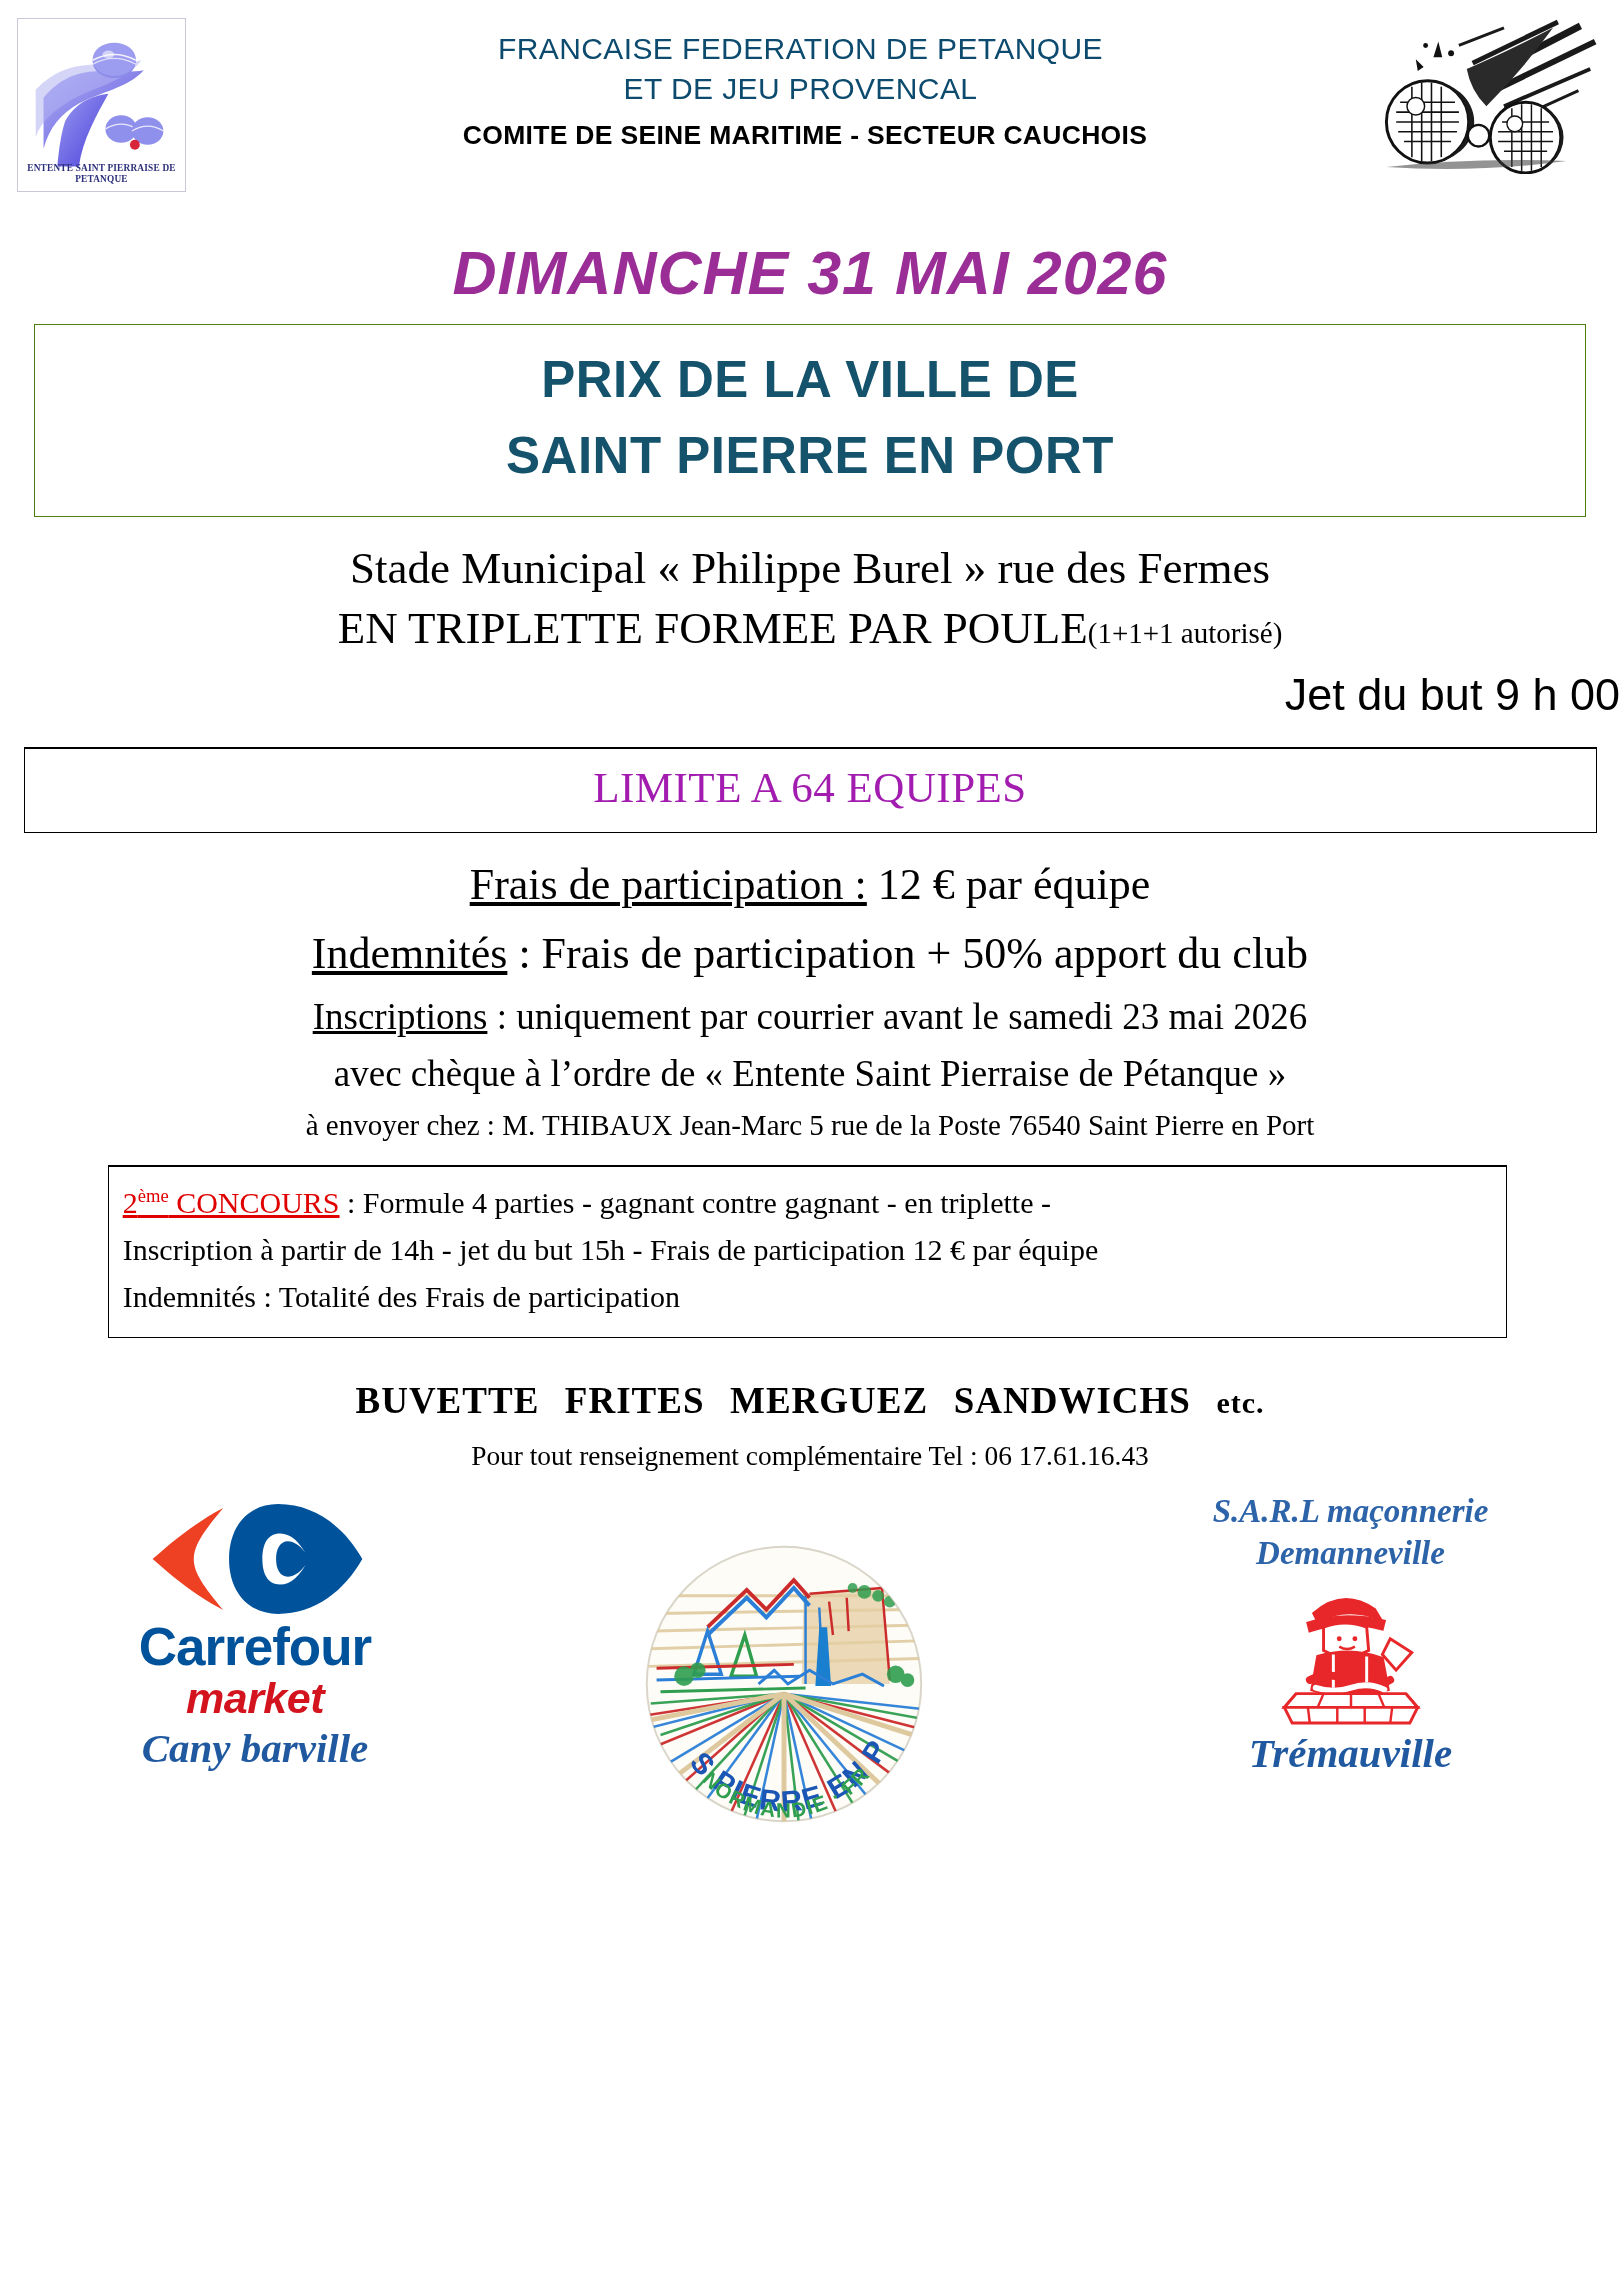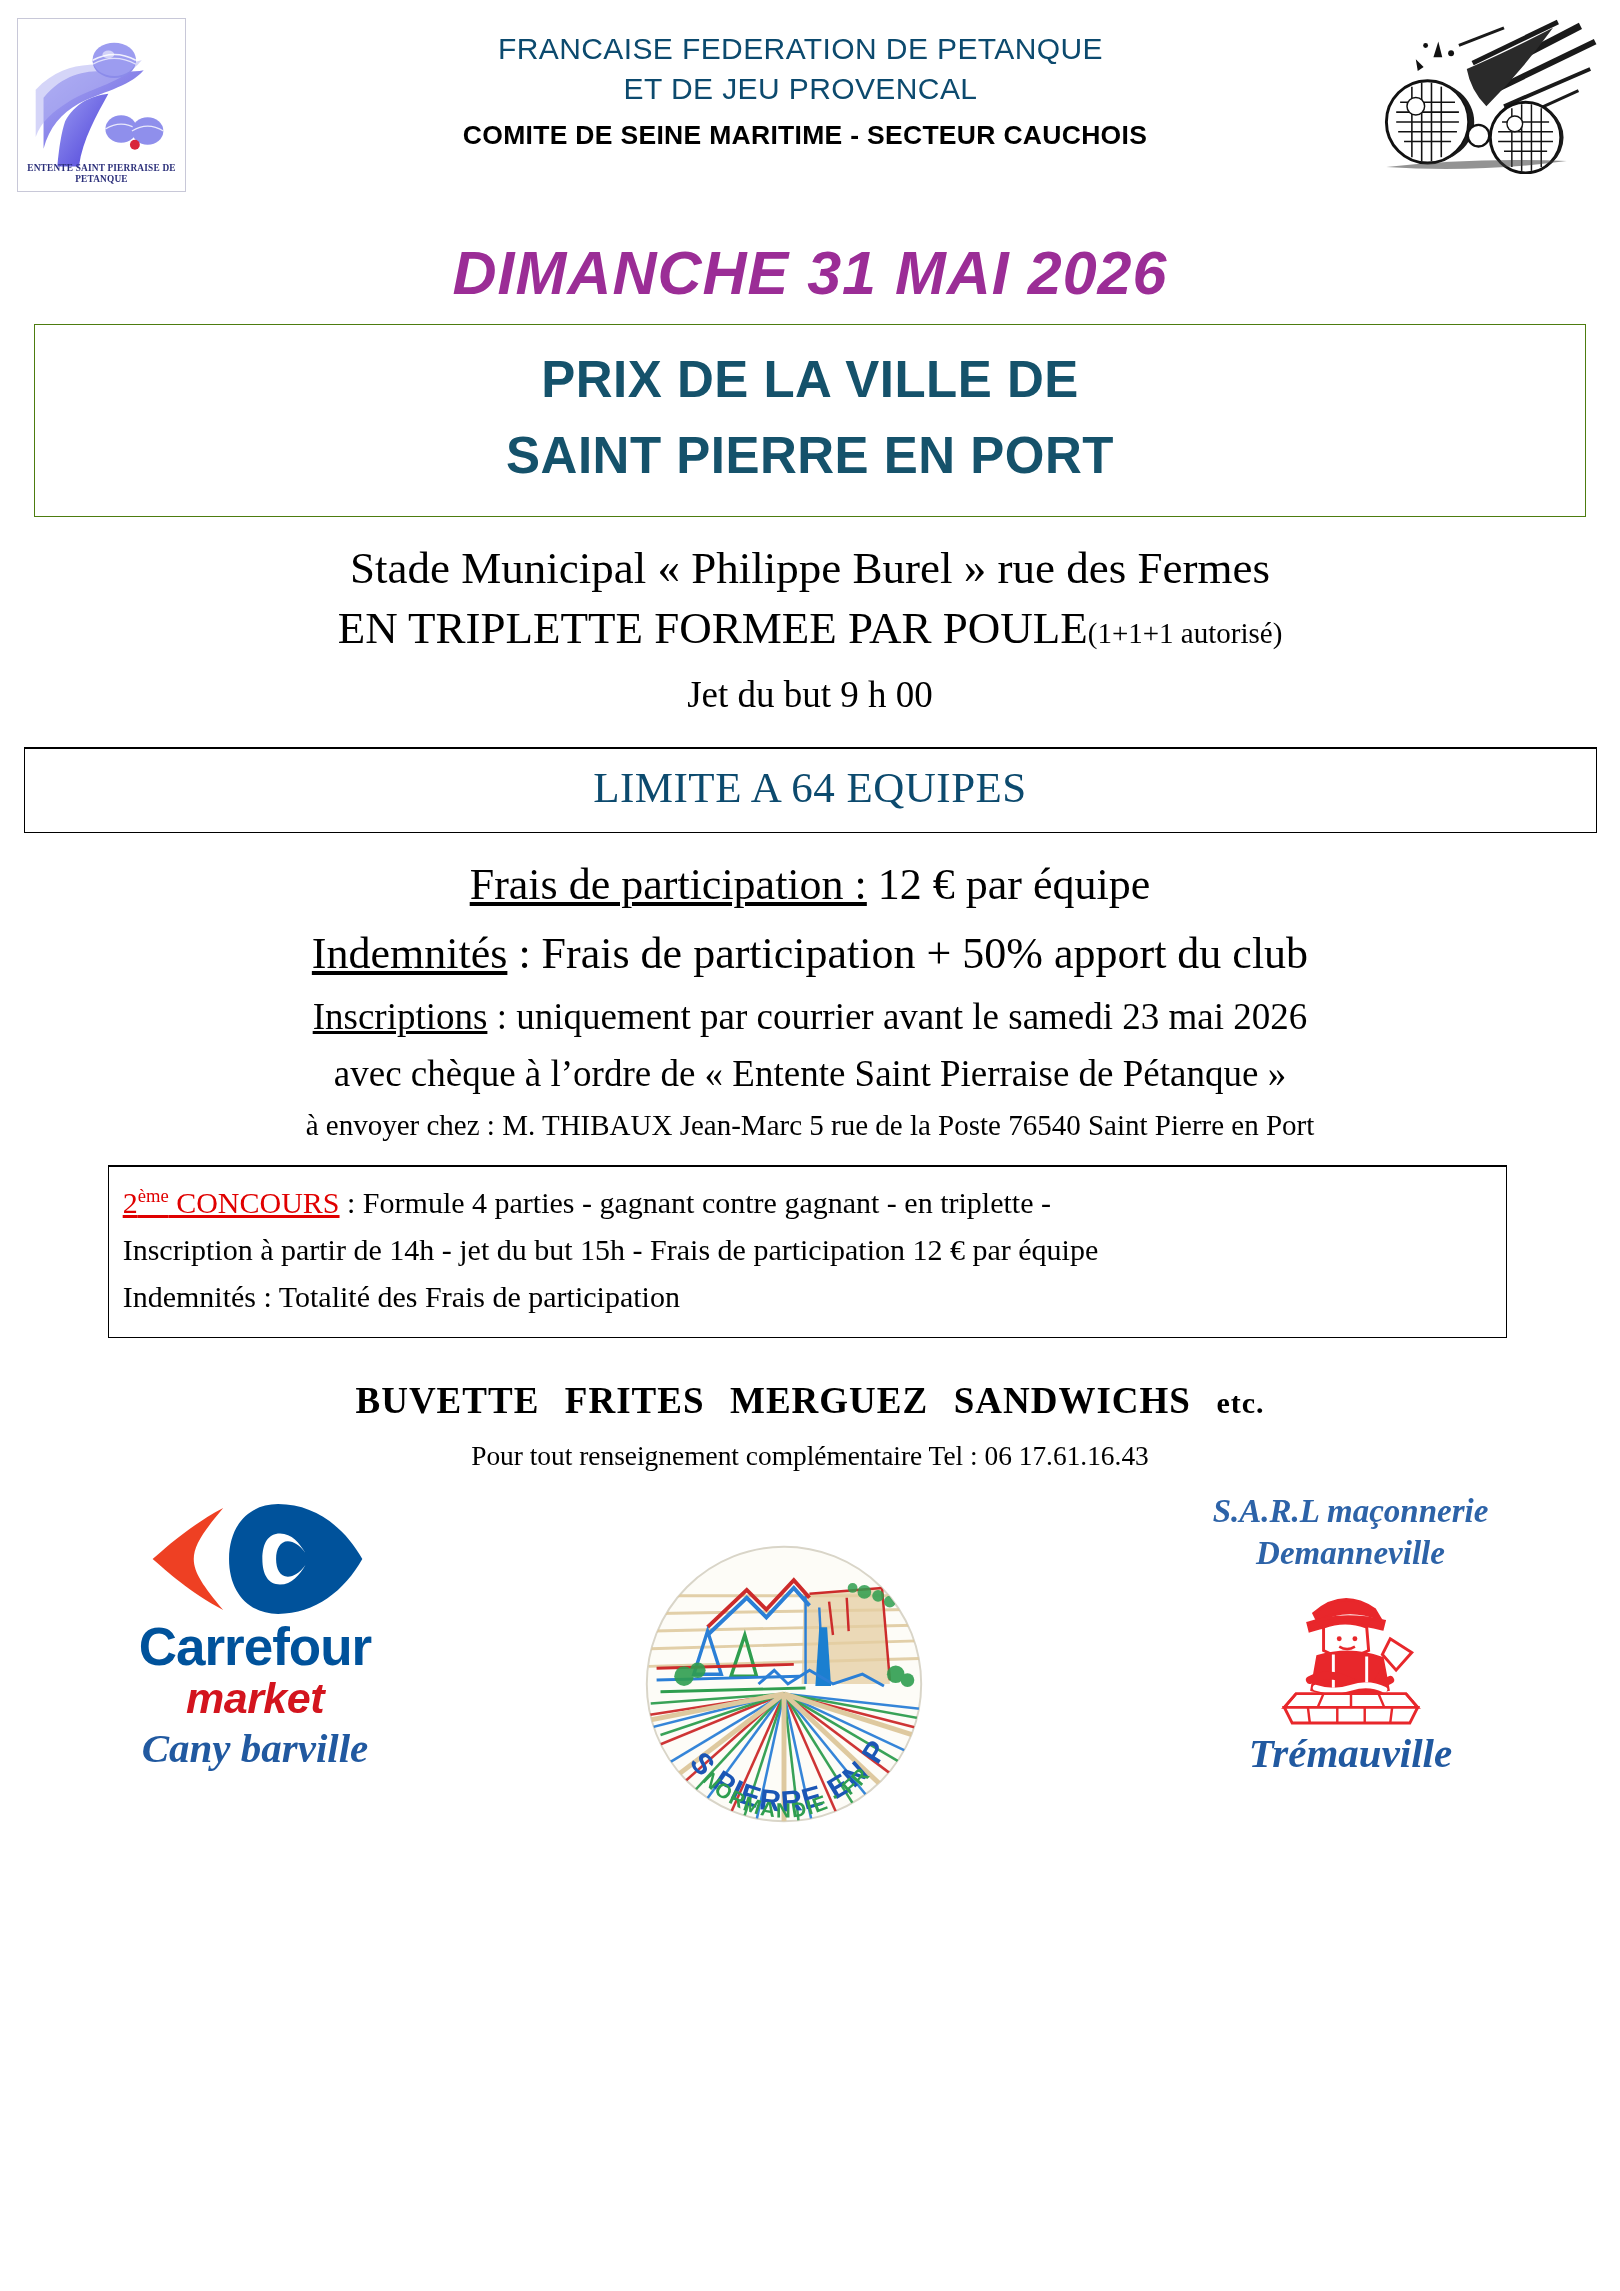--- a/index.html
+++ b/index.html
@@ -129,37 +129,38 @@
   }
   .info .format {
     font-size: 45px;
     line-height: 46px;
     font-family: "Liberation Serif", serif;
   }
   .info .format .small {
     font-size: 29px;
   }
   .info .jet {
-    font-size: 37px;
+    font-size: 45px;
     line-height: 78px;
-    font-family: Liberation Serif, serif;
+    font-family: Liberation Sans, sans-serif;
+    text-align: right;
   }
 
   
   .limit-box {
     border: 1px solid #000;
     border-top-width: 2px;
     margin: 13.7px 23.5px 0;
     padding: 13.7px 0 19.6px;
     text-align: center;
   }
   .limit-box .limit-text {
     font-family: "Liberation Serif", serif;
     font-size: 43px;
-    color: #0c4a6e;
+    color: #a21caf;
     letter-spacing: 0.5px;
   }
 
   
   .fees {
     text-align: center;
     margin-top: 17.6px;
   }
   .fees .big {
     font-size: 44px;

